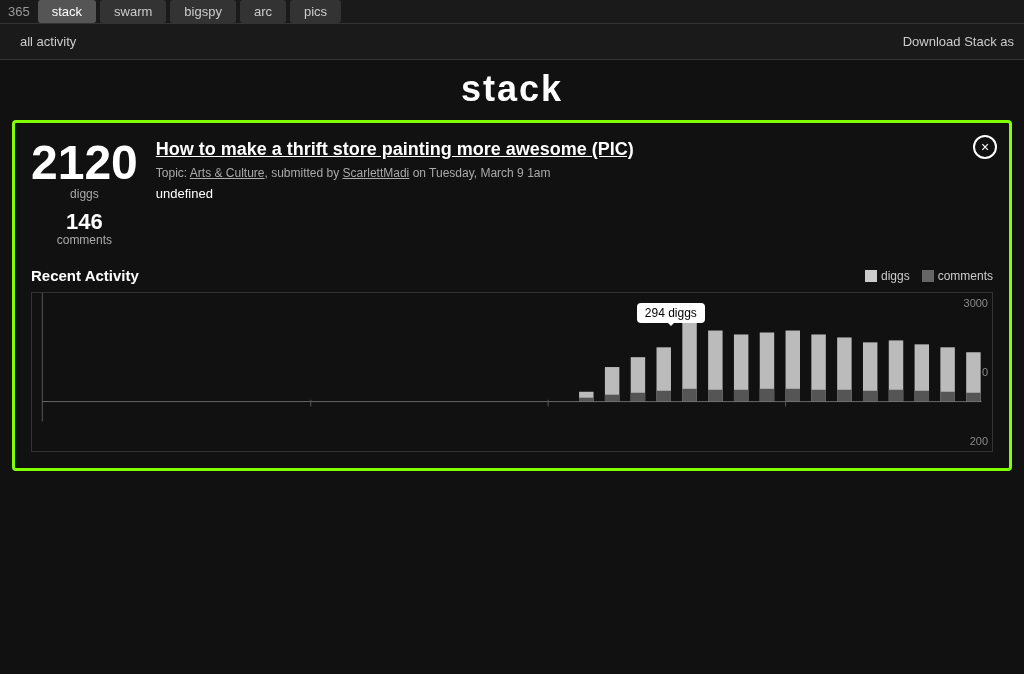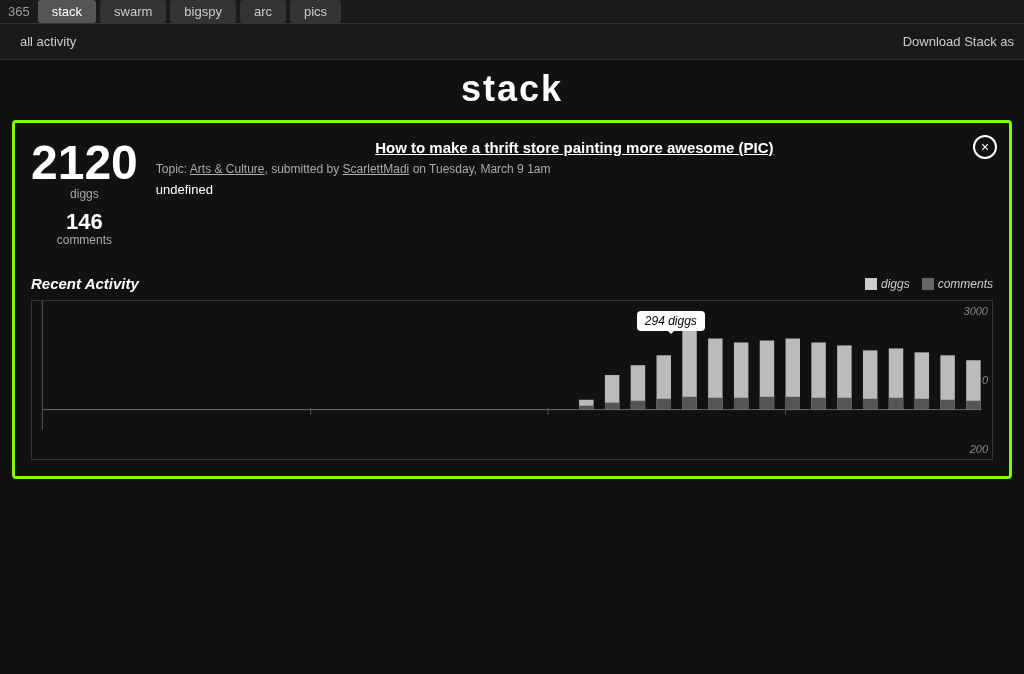--- a/index.html
+++ b/index.html
@@ -118,28 +118,27 @@
     }
     .comments-label {
       font-size: 12px;
       color: #aaa;
     }
 
     .story-info {
       flex: 1;
     }
     .story-title {
-      font-size: 15px;
+      font-size: 18px;
       font-weight: bold;
       color: #fff;
       text-decoration: underline;
       cursor: pointer;
       display: block;
       margin-bottom: 6px;
-      text-align: center;
     }
     .story-meta {
       font-size: 12px;
       color: #aaa;
     }
     .story-meta a {
       color: #aaa;
       text-decoration: underline;
     }
     .story-undefined {
@@ -160,22 +159,21 @@
       color: #fff;
       font-size: 14px;
       cursor: pointer;
       display: flex;
       align-items: center;
       justify-content: center;
     }
 
     
     .chart-section {
-      margin-top: 28px;
-      font-style: italic;
+      margin-top: 20px;
     }
     .chart-header {
       display: flex;
       justify-content: space-between;
       align-items: center;
       margin-bottom: 8px;
     }
     .chart-title {
       font-size: 15px;
       font-weight: bold;

